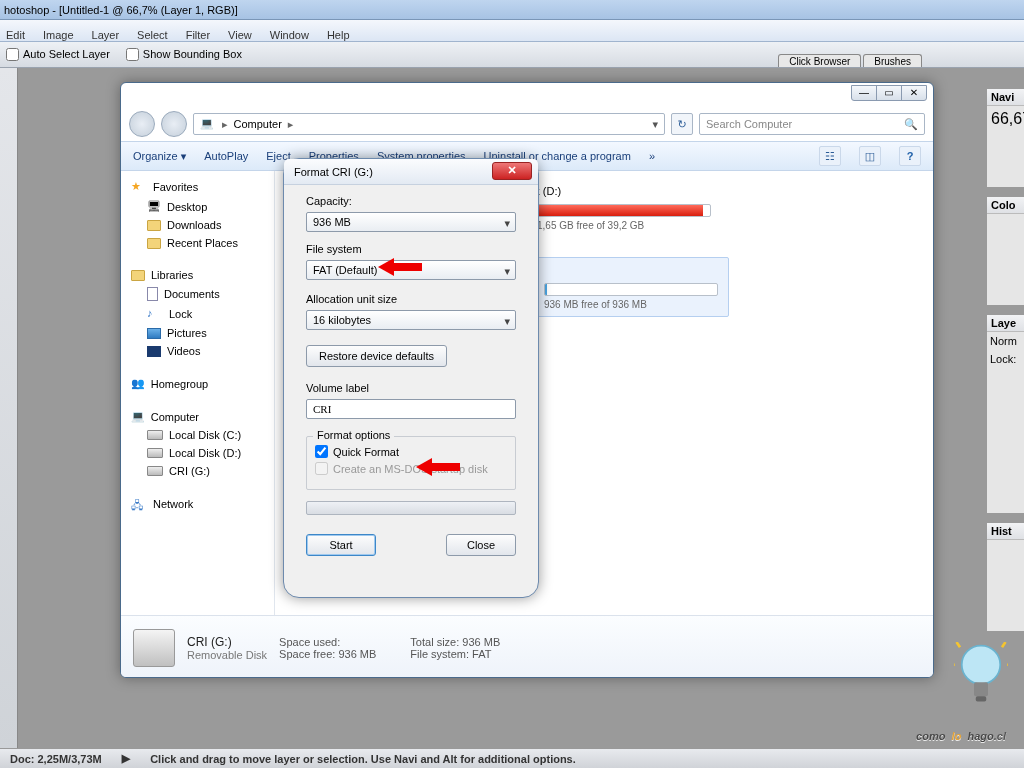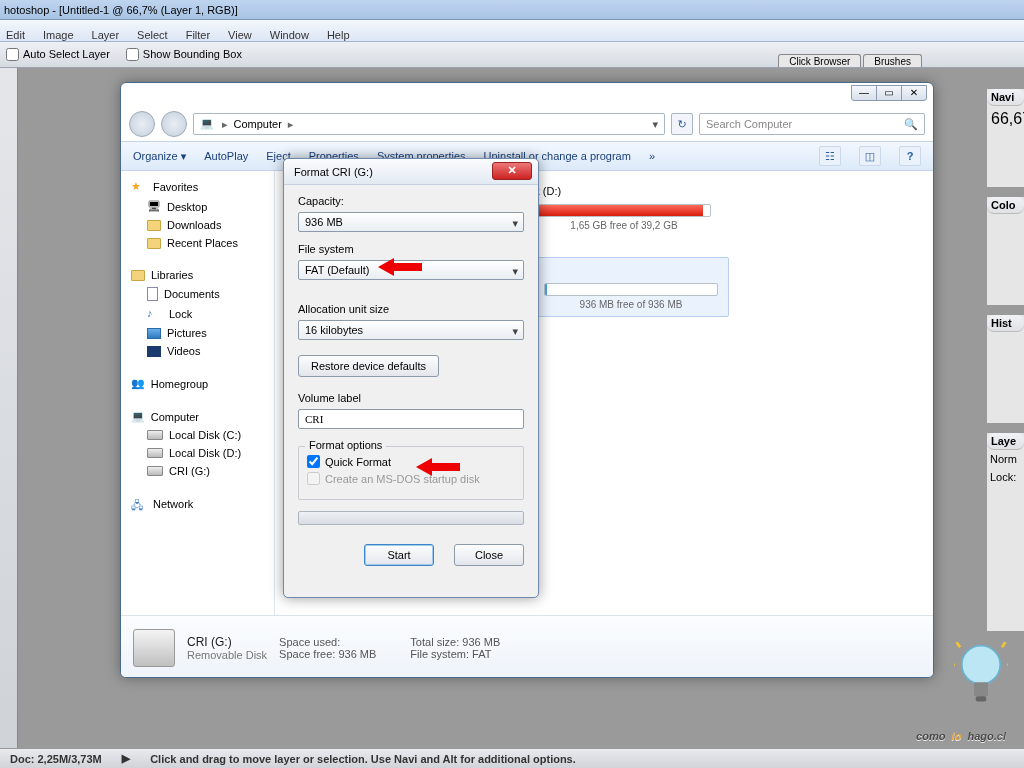--- a/index.html
+++ b/index.html
@@ -11,21 +11,21 @@
 .ps-options { height: 26px; background: linear-gradient(#eef1f5,#d6dbe2); border-bottom: 1px solid #9aa3af; display: flex; align-items: center; gap: 16px; padding-left: 6px; position: relative; }
 .ps-options label { display: flex; align-items: flex-start; gap: 4px; }
 .ps-options .tabs { position: absolute; right: 100px; bottom: 0; display: flex; }
 .ps-options .tab { border: 1px solid #888; border-bottom: none; background: #e8e8e8; padding: 1px 10px 0; font-size: 10px; border-radius: 3px 3px 0 0; margin-right: 2px; }
 .ps-canvas { position: absolute; left: 0; top: 68px; width: 18px; bottom: 20px; background: linear-gradient(#e4e6ea,#cfd3d8); border-right: 1px solid #888; }
 .ps-status { position: absolute; left: 0; bottom: 0; height: 20px; right: 0; background: linear-gradient(#e8eaee,#d0d3d8); border-top: 1px solid #999; display: flex; align-items: center; padding-left: 10px; gap: 20px; color: #333; font-weight: bold; }
 
 
 .ps-panels { position: absolute; top: 88px; right: 0; width: 38px; bottom: 20px; display: flex; flex-direction: column; gap: 8px; }
 .panel { background: #e6e6e6; border: 1px solid #9a9a9a; border-right: none; }
-.panel-title { background: linear-gradient(#f2f3f5,#dfe1e5); padding: 2px 4px; font-weight: bold; border-bottom: 1px solid #bbb; white-space: nowrap; overflow: hidden; border-radius: 7px; }
+.panel-title { background: linear-gradient(#f2f3f5,#dfe1e5); padding: 2px 4px; font-weight: bold; border-bottom: 1px solid #bbb; white-space: nowrap; overflow: hidden; }
 
 
 .explorer { position: absolute; left: 120px; top: 82px; width: 814px; height: 596px; background: #fff; border: 1px solid #4a6a8b; box-shadow: 0 0 14px rgba(0,0,0,.35); border-radius: 6px; overflow: hidden; }
 .exp-ctrls { position: absolute; top: 2px; right: 6px; display: flex; }
 .wbtn { width: 26px; height: 16px; border: 1px solid #8a9ab0; background: linear-gradient(#f4f7fb,#d8e0ea); margin-left: -1px; text-align: center; line-height: 13px; font-size: 10px; }
 .wbtn:first-child { border-radius: 0 0 0 3px; }
 .wbtn:last-child { border-radius: 0 0 3px 0; }
 .exp-nav { height: 34px; margin-top: 24px; display: flex; align-items: center; padding: 0 8px; gap: 6px; }
 .navbtn { width: 26px; height: 26px; border-radius: 50%; background: radial-gradient(#e9eef5,#c4cfda); border: 1px solid #9aaabc; }
 .breadcrumb { flex: 1; height: 22px; border: 1px solid #a9b6c6; background: #fff; display: flex; align-items: center; padding: 0 6px; gap: 6px; border-radius: 2px; }
@@ -47,50 +47,50 @@
 .ic-doc { background: #fff; border: 1px solid #88a; width: 11px; height: 14px; position:relative;}
 .ic-mus { color: #3b7bc8; }
 .ic-pic { background: linear-gradient(#6ab0e8,#2f7bc1); width:14px; height:11px; border:1px solid #2a6aa8;}
 .ic-vid { background:#1a3a6e; width:14px;height:11px;}
 .ic-comp { color:#666;}
 .ic-drive { width:16px; height:10px; background:linear-gradient(#eee,#bbb); border:1px solid #888; border-radius:1px;}
 .ic-net { color:#3b7bc8; }
 .content { flex: 1; padding: 14px 14px 0 14px; }
 .drive-item { width: 240px; margin-left: 200px; margin-bottom: 26px; }
 .drive-head { font-size: 11px; margin-bottom: 6px; }
-.drive-row { display: flex; align-items: center; gap: 10px; text-align: center; }
+.drive-row { display: flex; align-items: center; gap: 10px; }
 .drive-icon { width: 38px; height: 28px; background: linear-gradient(#f4f4f4,#c8c8c8); border: 1px solid #999; border-radius: 3px; position:relative;}
 .drive-icon::after{content:""; position:absolute; left:4px; right:4px; top:4px; height:3px; background:#777;}
 .drive-bar { width: 174px; height: 13px; border: 1px solid #b8c0ca; background: #fff; border-radius: 2px; position: relative; overflow:hidden;}
 .drive-fill-red { position:absolute; left:0; top:0; bottom:0; width: 96%; background: linear-gradient(#ff6a5a,#d81e0e); }
 .drive-fill-empty { position:absolute; left:0; top:0; bottom:0; width: 1%; background: #4aa3e0; }
 .drive-sub { color: #666; font-size: 10px; margin-top: 3px; }
 .exp-details { border-top: 1px solid #dbe2ec; height: 64px; background: linear-gradient(#fbfdff,#eef3fa); display: flex; align-items: center; padding: 6px 12px; gap: 12px; }
 .det-icon { width: 42px; height: 38px; background: linear-gradient(#f4f4f4,#c0c0c0); border: 1px solid #999; border-radius: 3px; }
 .det-cols { display: flex; gap: 34px; color: #555; }
 .det-name { font-size: 12px; color: #222; }
 .det-sub { color: #777; }
 
 
-.fmt { position: absolute; left: 283px; top: 158px; width: 256px; height: 440px; background: #f0f0f0; border: 1px solid #6d8aad; box-shadow: 0 0 14px rgba(0,0,0,.4); border-radius: 5px; }
+.fmt { position: absolute; left: 283px; top: 158px; width: 256px; height: 440px; background: #f0f0f0; border: 1px solid #6d8aad; box-shadow: 0 0 14px rgba(0,0,0,.4); border-radius: 16px; }
 .fmt-title { height: 26px; background: linear-gradient(#fbfcfe,#e3eaf3); border-bottom: 1px solid #c6d1df; display: flex; align-items: center; padding-left: 10px; position: relative; border-radius: 5px 5px 0 0; }
 .fmt-close { position: absolute; right: 6px; top: 3px; width: 40px; height: 18px; background: linear-gradient(#e77,#c22); border: 1px solid #922; border-radius: 3px; text-align: center; color: #fff; line-height: 15px; font-weight: bold; }
-.fmt-body { padding: 10px 14px 8px; display: flex; flex-direction: column; gap: 5px; }
+.fmt-body { padding: 10px 22px 8px; display: flex; flex-direction: column; gap: 5px; }
 .fmt-label { font-size: 11px; }
 .fmt-select, .fmt-input { width: 100%; height: 20px; border: 1px solid #8d9aaa; background: linear-gradient(#fff,#e9edf2); padding: 0 6px; position: relative; line-height: 18px; border-radius:2px;}
 .fmt-select::after { content: "▾"; position: absolute; right: 5px; top: 1px; color: #444; }
 .fmt-input { background: #fff; font-family: Liberation Serif, serif; }
 .fmt-btn { height: 22px; padding: 0 12px; border: 1px solid #8d9aaa; background: linear-gradient(#fdfdfd,#e2e6ec); border-radius: 3px; display: inline-flex; align-items: center; }
 .fmt-group { border: 1px solid #c8ccd2; padding: 8px 8px 10px; margin-top: 4px; border-radius: 2px; position:relative;}
 .fmt-group-title { position:absolute; top:-8px; left:6px; background:#f0f0f0; padding:0 4px;}
 .fmt-check { display: flex; align-items: center; gap: 5px; margin-bottom: 4px; }
 .fmt-check input { width: 13px; height: 13px; }
 .fmt-check.disabled { color: #999; }
 .fmt-progress { height: 14px; border: 1px solid #aeb5bf; background: linear-gradient(#eef1f5,#d9dde3); border-radius: 2px; margin-top: 6px; }
-.fmt-actions { display: flex; justify-content: flex-end; gap: 20px; margin-top: 14px; }
+.fmt-actions { display: flex; justify-content: space-between; gap: 12px; margin-top: 14px; }
 .fmt-actions .fmt-btn { width: 70px; justify-content: center; }
 .fmt-actions .primary { border: 1px solid #3d87c8; box-shadow: 0 0 0 1px #9fc9ef inset; }
 
 
 .arrow { position: absolute; width: 44px; height: 18px; }
 .arrow .shaft { position:absolute; left:14px; top:5px; width:30px; height:8px; background:#e00; }
 .arrow .head { position:absolute; left:0; top:0; width:0; height:0; border-top:9px solid transparent; border-bottom:9px solid transparent; border-right:16px solid #e00; }
 
 
 .watermark { position:absolute; right:18px; bottom:22px; font-size:22px; font-weight:900; color:#444; font-style:italic; pointer-events:none; opacity:.8; text-shadow:0 1px 0 #fff; }
@@ -131,27 +131,27 @@
   <span>Click and drag to move layer or selection.  Use Navi and Alt for additional options.</span>
 </div>
 <div class="ps-panels">
   <div class="panel" style="height:100px">
       <div class="panel-title">Navi</div>
       <div style="padding:4px;font-size:16px">66,67</div>
     </div>
   <div class="panel" style="height:110px">
       <div class="panel-title">Colo</div>
     </div>
-  <div class="panel" style="height:110px">
-      <div class="panel-title">Hist</div>
-    </div>
   <div class="panel" style="height:200px">
       <div class="panel-title">Laye</div>
       <div style="padding:3px">Norm</div>
       <div style="padding:3px">Lock:</div>
+    </div>
+  <div class="panel" style="height:110px">
+      <div class="panel-title">Hist</div>
     </div>
 </div>
 
 <div class="explorer">
   <div class="exp-ctrls">
     <div class="wbtn">—</div>
     <div class="wbtn">▭</div>
     <div class="wbtn">✕</div>
   </div>
   <div class="exp-nav">
@@ -308,21 +308,21 @@
     <span>Format CRI (G:)</span>
     <div class="fmt-close">✕</div>
   </div>
   <div class="fmt-body">
     <div class="fmt-label">Capacity:</div>
     <div class="fmt-select">936 MB</div>
 
     <div class="fmt-label" style="margin-top:6px">File system</div>
     <div class="fmt-select">FAT (Default)</div>
 
-    <div class="fmt-label" style="margin-top:18px">Allocation unit size</div>
+    <div class="fmt-label" style="margin-top:8px">Allocation unit size</div>
     <div class="fmt-select">16 kilobytes</div>
 
     <div style="margin-top:10px"><span class="fmt-btn">Restore device defaults</span></div>
 
     <div class="fmt-label" style="margin-top:10px">Volume label</div>
     <div class="fmt-input">CRI</div>
 
     <div class="fmt-group" style="margin-top:12px">
       <span class="fmt-group-title">Format options</span>
       <label class="fmt-check">

